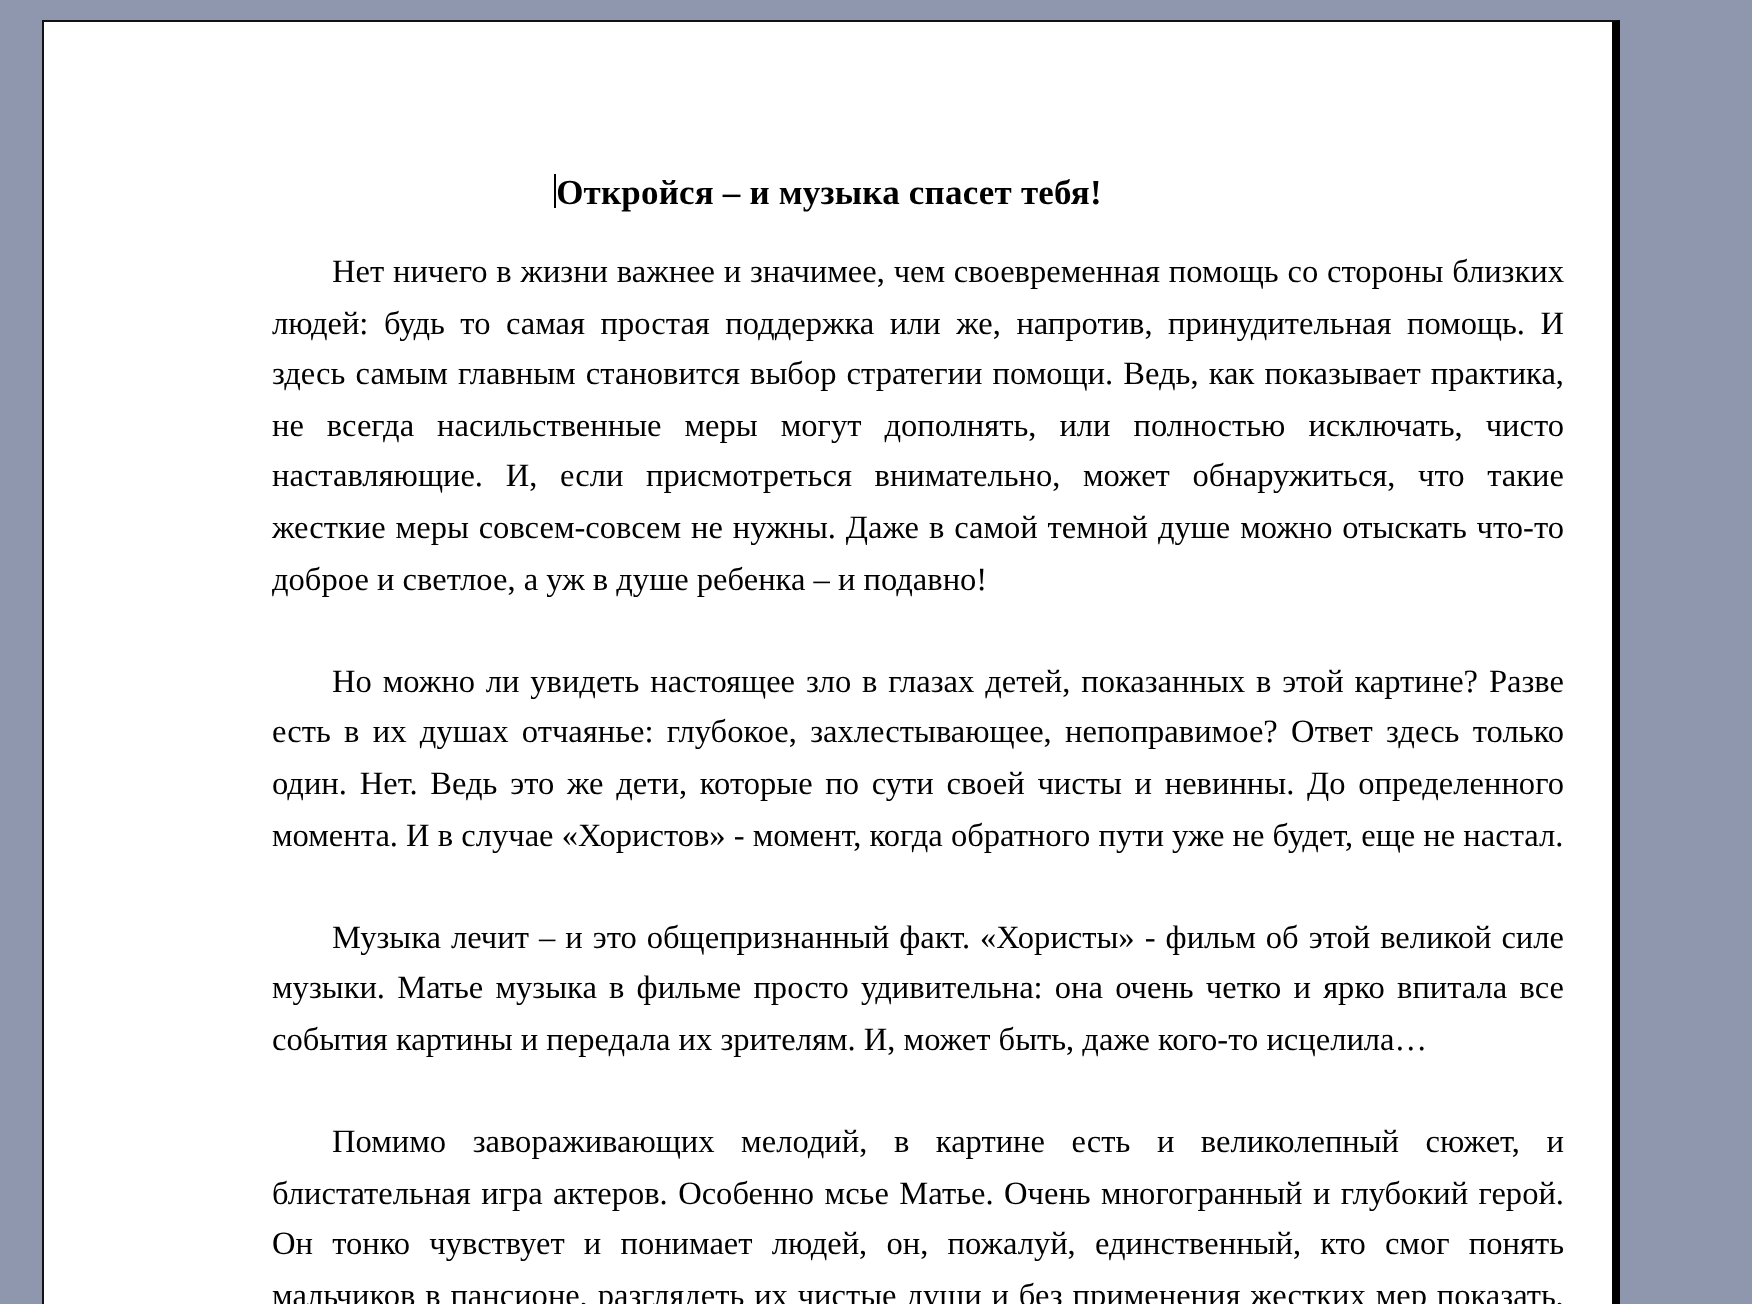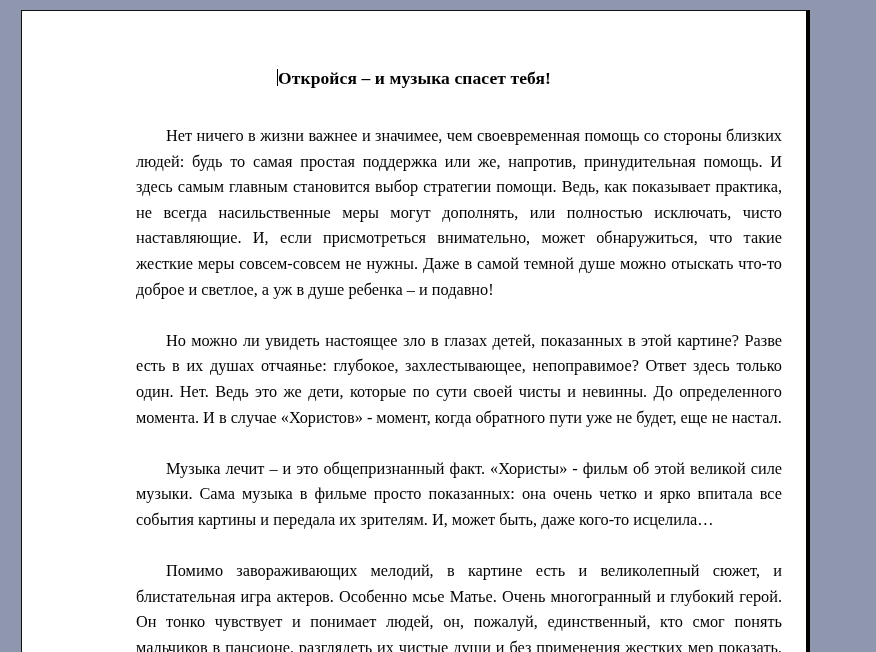--- a/index.html
+++ b/index.html
@@ -42,21 +42,21 @@
     left: 0;
     top: 0;
     width: 784px;
     height: 700px;
   }
 
   
   .doc-title {
     position: absolute;
     left: 0;
-    top: 57px;
+    top: 75px;
     width: 784px;
     text-align: center;
     font-weight: bold;
     font-size: 17.5px;
     line-height: 21px;
     color: #000000;
     letter-spacing: 0.1px;
   }
 
   .caret {
@@ -107,21 +107,21 @@
     <div class="page-inner">
 
       <div class="doc-title"><span class="caret"></span><span>Откройся – и музыка спасет тебя!</span></div>
 
       <div class="body-text">
 
         <p class="para">Нет ничего в жизни важнее и значимее, чем своевременная помощь со стороны близких людей: будь то самая простая поддержка или же, напротив, принудительная помощь. И здесь самым главным становится выбор стратегии помощи. Ведь, как показывает практика, не всегда насильственные меры могут дополнять, или полностью исключать, чисто наставляющие. И, если присмотреться внимательно, может обнаружиться, что такие жесткие меры совсем-совсем не нужны. Даже в самой темной душе можно отыскать что-то доброе и светлое, а уж в душе ребенка – и подавно!</p>
 
         <p class="para">Но можно ли увидеть настоящее зло в глазах детей, показанных в этой картине? Разве есть в их душах отчаянье: глубокое, захлестывающее, непоправимое? Ответ здесь только один. Нет. Ведь это же дети, которые по сути своей чисты и невинны. До определенного момента. И в случае «Хористов» - момент, когда обратного пути уже не будет, еще не настал.</p>
 
-        <p class="para">Музыка лечит – и это общепризнанный факт. «Хористы» - фильм об этой великой силе музыки. Сама музыка в фильме просто показанных: она очень четко и ярко впитала все события картины и передала их зрителям. И, может быть, даже кого-то исцелила…</p>
+        <p class="para">Музыка лечит – и это общепризнанный факт. «Хористы» - фильм об этой великой силе музыки. Матье музыка в фильме просто удивительна: она очень четко и ярко впитала все события картины и передала их зрителям. И, может быть, даже кого-то исцелила…</p>
 
         <p class="para"><span>Помимо завораживающих мелодий, в картине есть и великолепный сюжет, и блистательная игра актеров. Особенно мсье </span><span class="misspelled">Матье</span><span>. Очень многогранный и глубокий герой. Он тонко чувствует и понимает людей, он, пожалуй, единственный, кто смог понять мальчиков в пансионе, разглядеть их чистые души и без применения жестких мер показать, что – вот они – хорошие дети, которые могут и хотят делать добро.</span></p>
 
       </div>
 
     </div>
   </div>
 
 </div>
 

